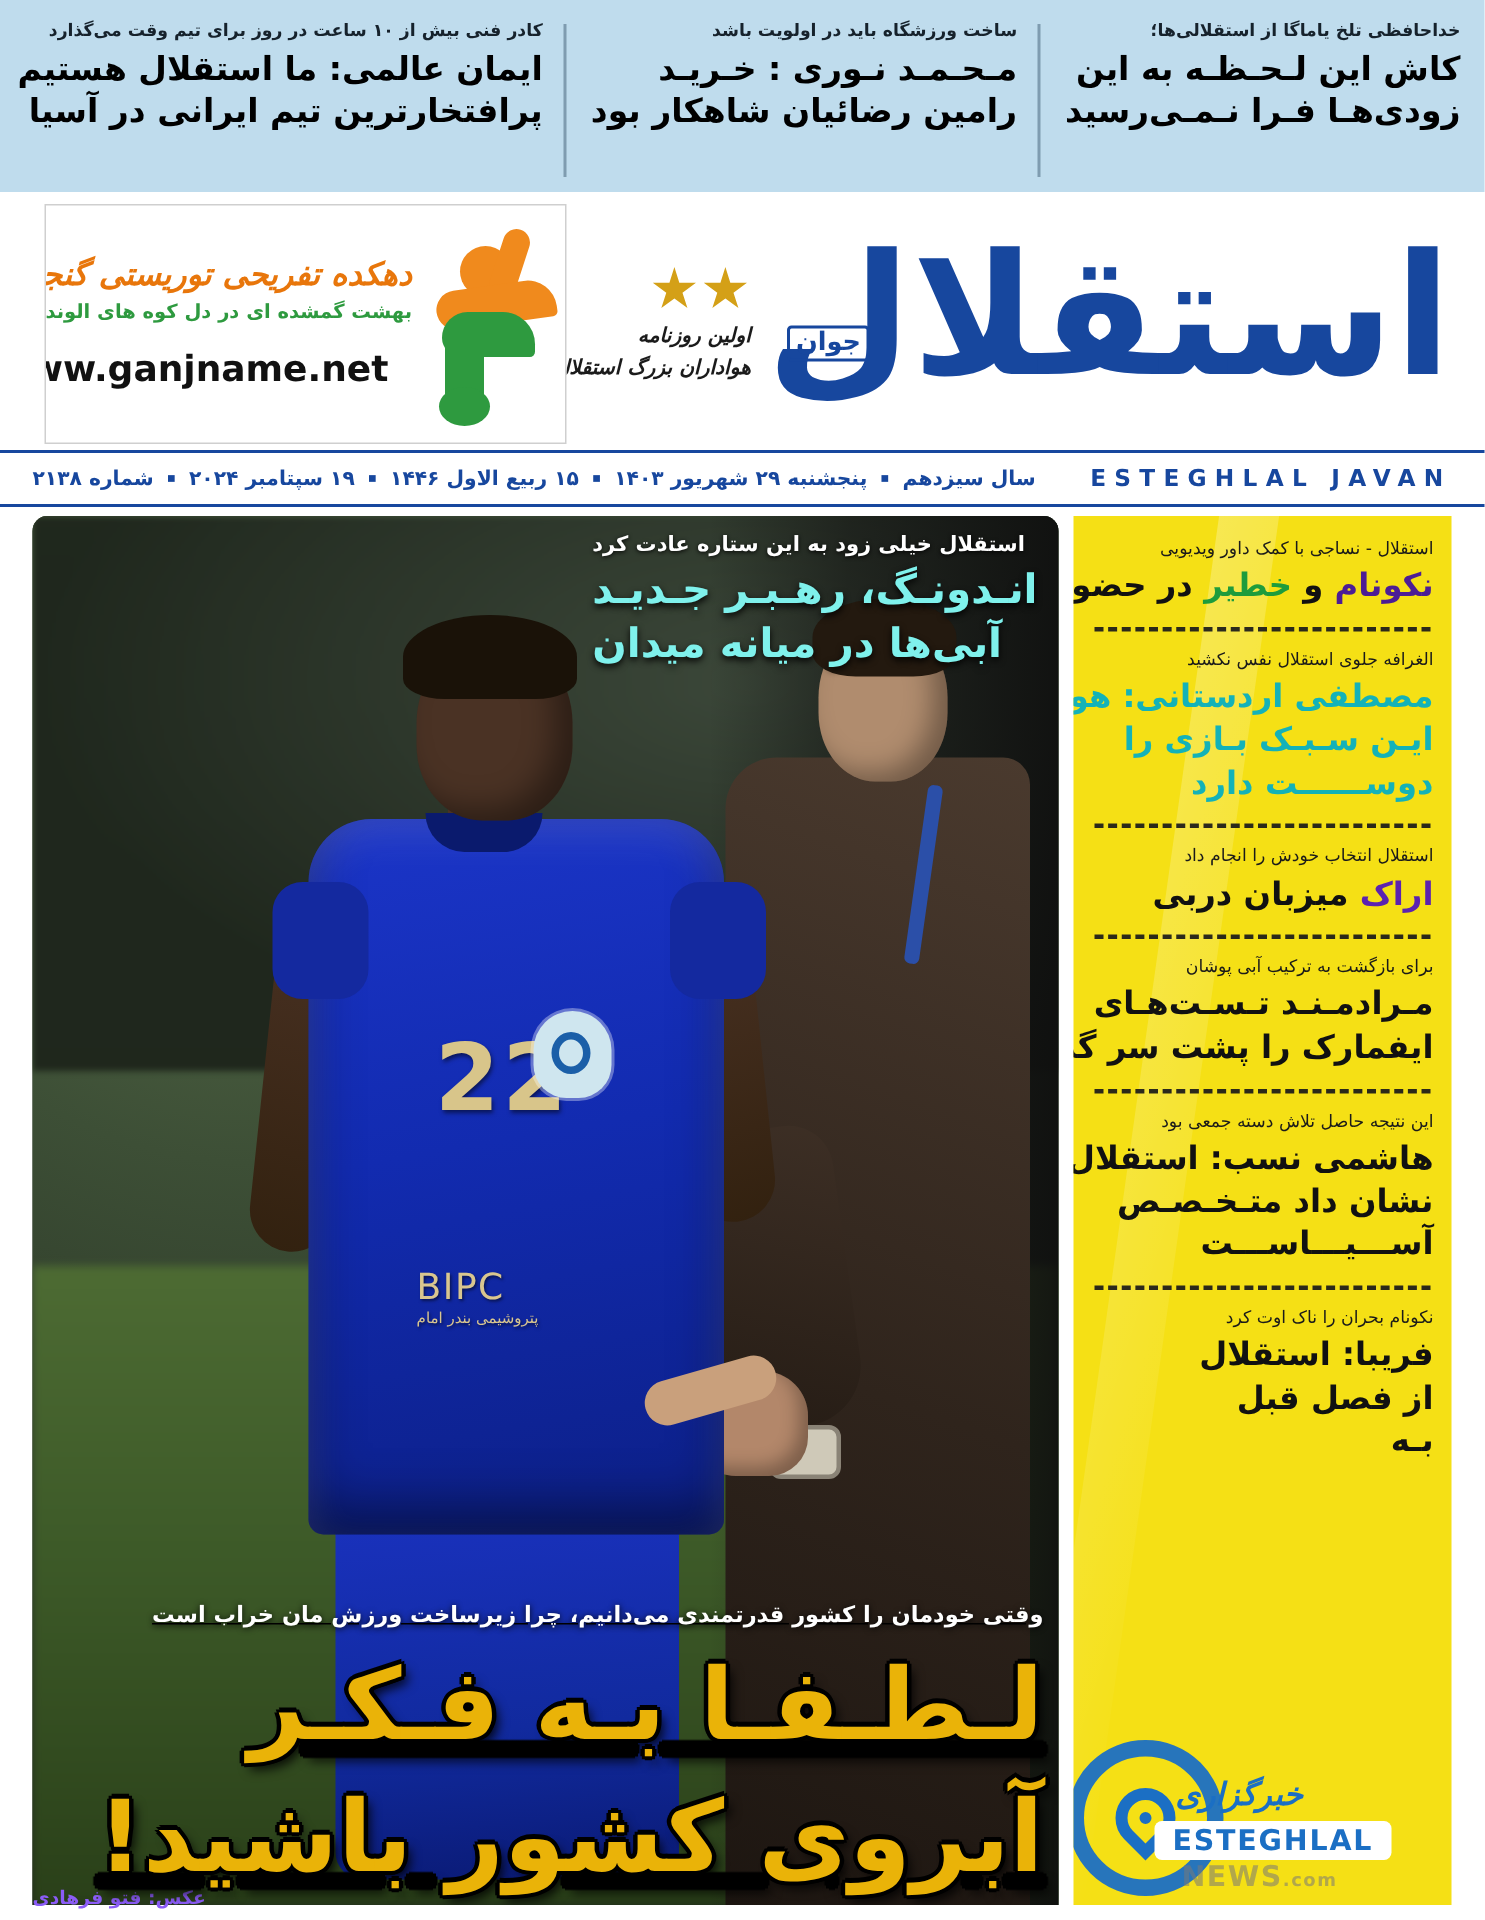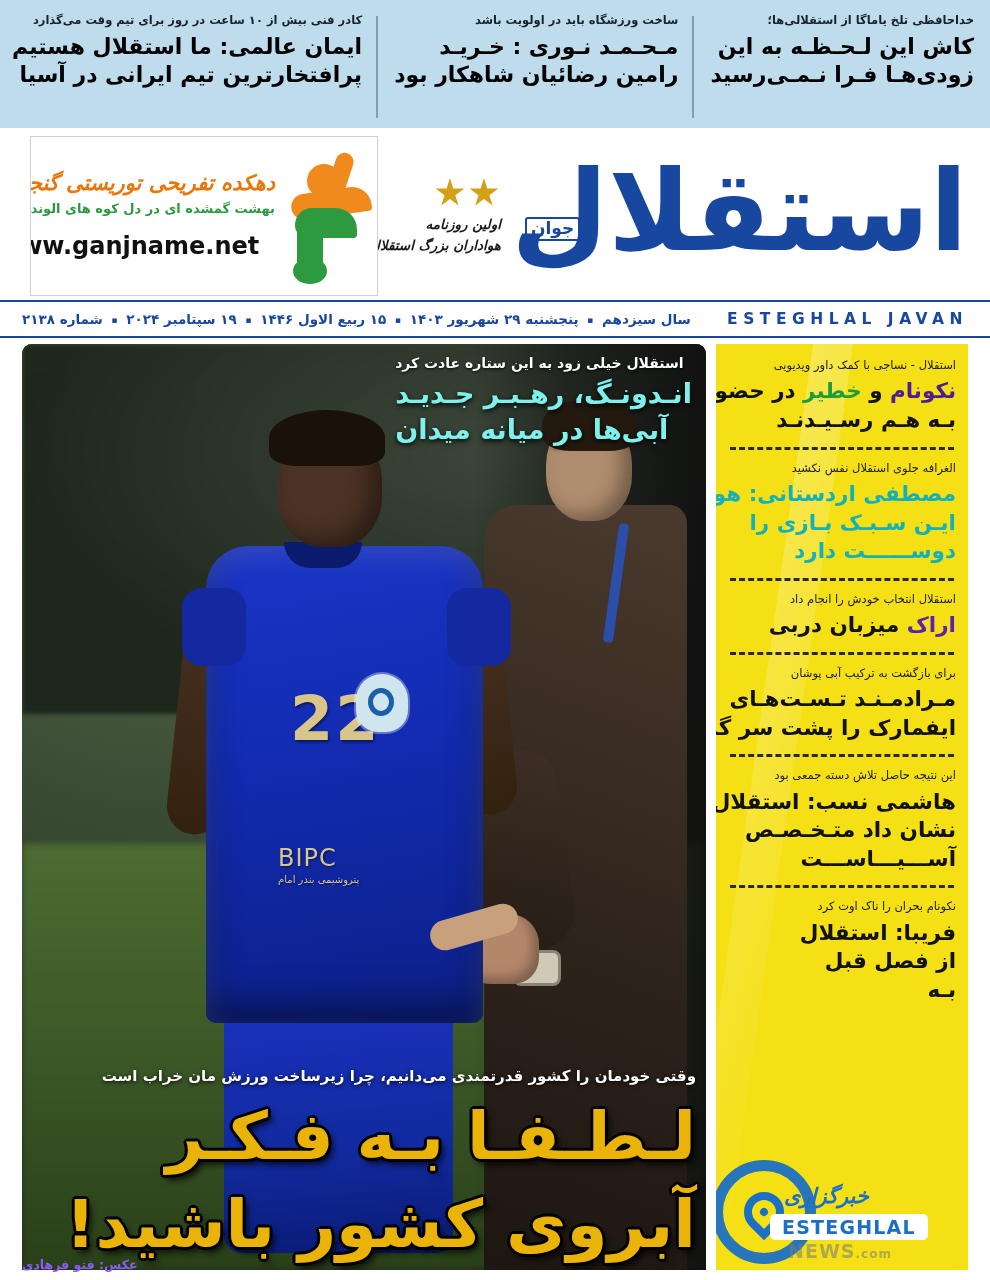--- a/index.html
+++ b/index.html
@@ -229,21 +229,21 @@
   
   .ph-top{position:absolute;right:14px;top:10px;text-align:left;z-index:4;max-width:60%;}
   .ph-top-kicker{
     font-size:14px;font-weight:bold;color:#ffffff;line-height:1.3;margin-bottom:4px;
     text-shadow:0 1px 3px rgba(0,0,0,.95);white-space:nowrap;
   }
   .ph-top-h{
     font-size:27px;font-weight:bold;color:#7ff1ec;line-height:1.32;letter-spacing:-1px;
     text-shadow:0 2px 5px rgba(0,0,0,.95);white-space:nowrap;
   }
-  .ph-bottom{position:absolute;right:10px;left:10px;bottom:6px;text-align:right;z-index:5;}
+  .ph-bottom{position:absolute;right:10px;left:10px;bottom:6px;text-align:right;z-index:5;text-decoration:underline;}
   .ph-bot-kicker{
     font-size:15px;font-weight:bold;color:#ffffff;line-height:1.3;margin-bottom:4px;
     text-shadow:0 1px 4px rgba(0,0,0,.95);white-space:nowrap;
   }
   .ph-bot-h{
     font-size:66px;font-weight:bold;color:#eab308;line-height:1.16;letter-spacing:-3px;
     white-space:nowrap;
     text-shadow:
       -2px -2px 0 #000, 2px -2px 0 #000, -2px 2px 0 #000, 2px 2px 0 #000,
       0 3px 0 #000, 3px 0 0 #000, 0 -3px 0 #000, -3px 0 0 #000,
@@ -332,21 +332,20 @@
 
   <div class="content">
 
     <div class="sidebar">
 
       <div class="side-item">
         <div class="side-kicker">استقلال - نساجی با کمک داور ویدیویی</div>
         <div class="side-head">
           <span class="h-red">نکونام</span><span> و </span><span class="h-green">خطیر</span><span> در حضور VAR</span>
         </div>
-        <div class="side-head">بـه هـم رسـیـدنـد</div>
       </div>
 
       <div class="dash-rule"></div>
 
       <div class="side-item">
         <div class="side-kicker">الغرافه جلوی استقلال نفس نکشید</div>
         <div class="side-head teal">مصطفی اردستانی: هوادار</div>
         <div class="side-head teal">ایـن سـبـک بـازی را</div>
         <div class="side-head teal">دوســــــت دارد</div>
       </div>

